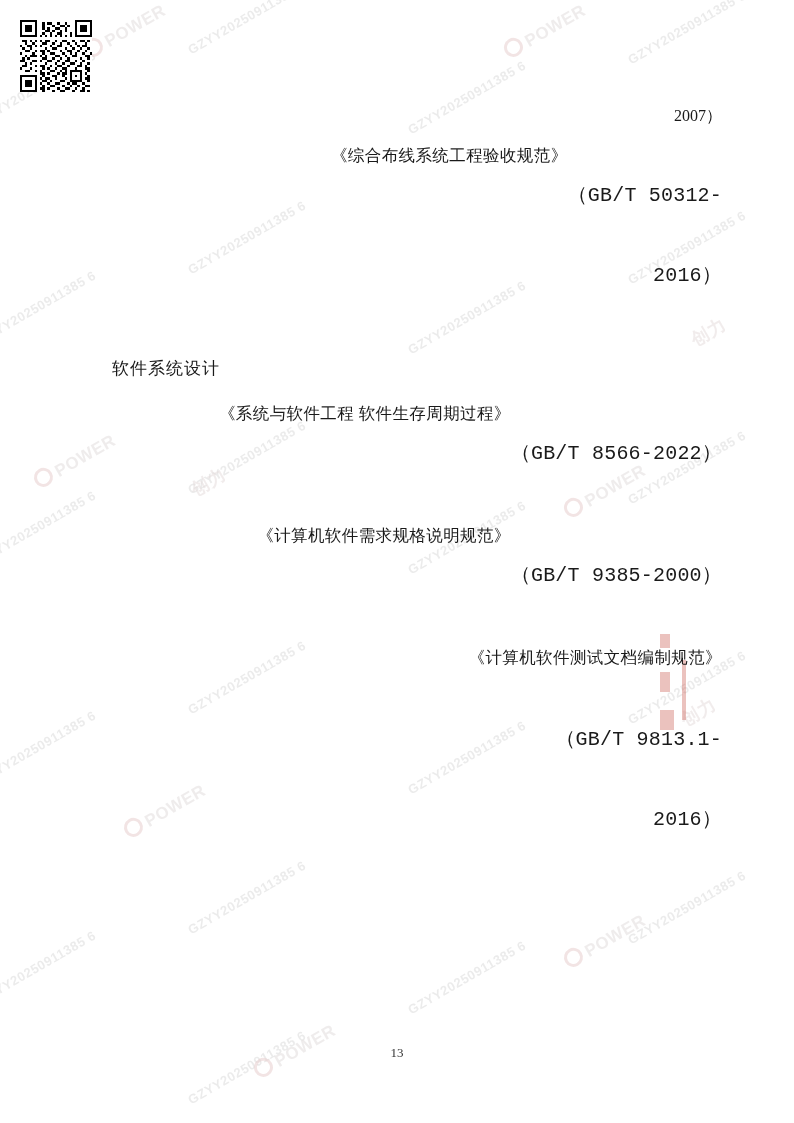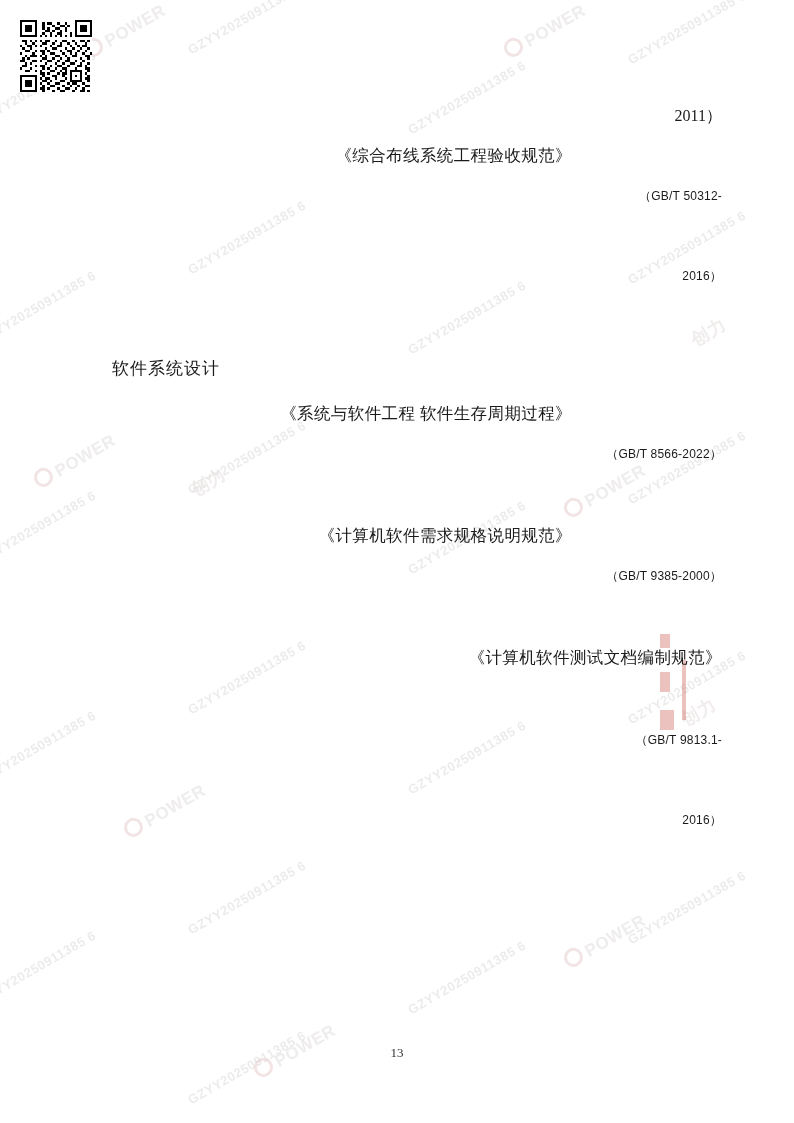--- a/index.html
+++ b/index.html
@@ -91,27 +91,27 @@
   }
   .row .title {
     font-size: 16.5px;
     line-height: 40px;
     letter-spacing: .4px;
     max-width: 430px;
     flex: 0 1 auto;
     text-indent: 0;
   }
   .row .code {
-    font-size: 12px;
+    font-size: 20px;
     line-height: 40px;
     text-align: right;
     white-space: pre-line;
     flex: 0 0 auto;
     min-width: 150px;
-    font-family: Liberation Sans, sans-serif;
+    font-family: Liberation Mono, monospace;
     letter-spacing: .2px;
   }
   .row .code span { display: block; }
 
   .orphan-code {
     text-align: right;
     font-size: 16px;
     line-height: 40px;
     margin-bottom: 0;
   }
@@ -398,21 +398,21 @@
       <rect x="16" y="28" width="2" height="1"></rect>
         <rect x="21" y="28" width="1" height="1"></rect>
       <rect x="24" y="28" width="2" height="1"></rect>
         <rect x="27" y="28" width="1" height="1"></rect>
     </g>
   </svg>
 </div>
 
 <div class="page">
 
-  <div class="orphan-code">2011）</div>
+  <div class="orphan-code">2007）</div>
 
   <div class="row">
     <div class="title">《综合布线系统工程验收规范》</div>
     <div class="code">
       <span>（GB/T 50312-</span>
       <span>2016）</span>
     </div>
   </div>
 
   <div class="section-heading">软件系统设计</div>

